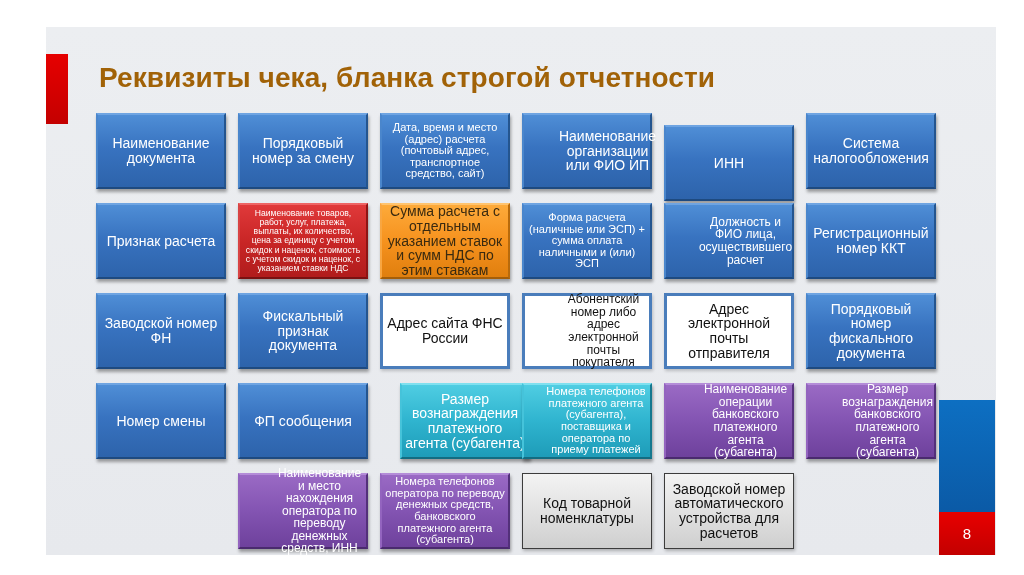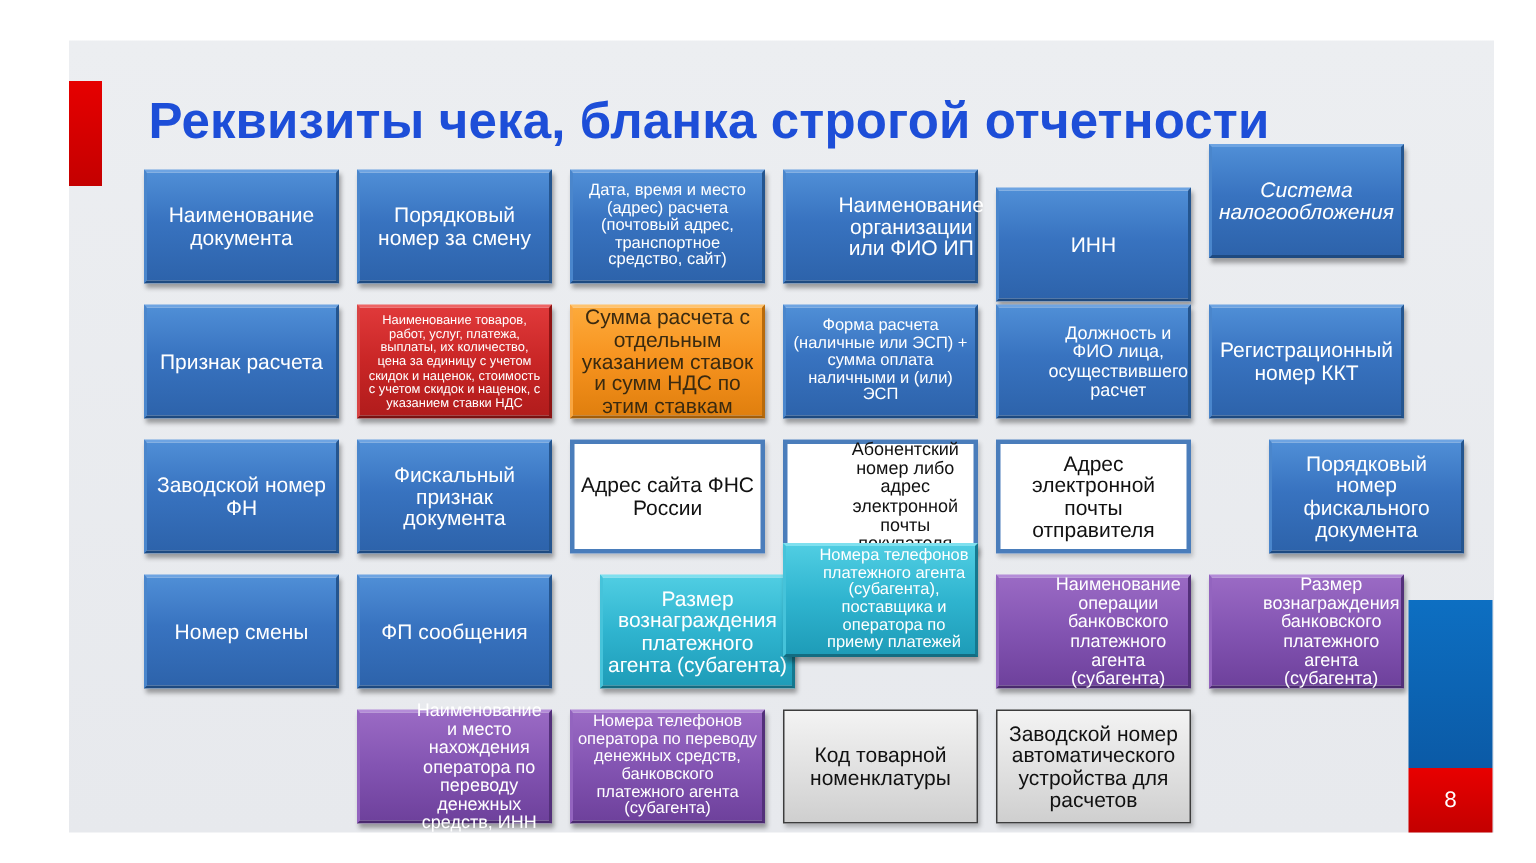--- a/index.html
+++ b/index.html
@@ -11,21 +11,21 @@
     .slide {
       position: absolute; left: 46px; top: 27px; width: 950px; height: 528px;
       background: linear-gradient(180deg, #eceef1 0%, #e7e9ed 100%);
     }
     .title-bar {
       position: absolute; left: 46px; top: 54px; width: 22px; height: 70px;
       background: linear-gradient(180deg, #e60000 0%, #c40000 100%);
     }
     .title {
       position: absolute; left: 99px; top: 62px;
-      font-size: 34px; font-weight: bold; color: #1d4ed8;
+      font-size: 28px; font-weight: bold; color: #a16207;
       white-space: nowrap; letter-spacing: 0.1px;
     }
     .box {
       position: absolute; width: 130px; height: 76px;
       display: flex; align-items: center; justify-content: center;
       text-align: center; box-sizing: border-box; padding: 0 3px;
       line-height: 1.05;
       box-shadow: 1px 3px 3px rgba(0,0,0,0.35);
     }
     .box span { display: block; }
@@ -99,21 +99,21 @@
   </div>
 <div class="box blue fs-s" style="left:380px;top:113px;">
     <span>Дата, время и место (адрес) расчета (почтовый адрес, транспортное средство, сайт)</span>
   </div>
 <div class="box blue fs-l" style="left:522px;top:113px;padding-left:44px;">
     <span>Наименование организации или ФИО ИП</span>
   </div>
 <div class="box blue fs-l" style="left:664px;top:113px;margin-top:12px;">
     <span>ИНН</span>
   </div>
-<div class="box blue fs-l" style="left:806px;top:96px;font-style:italic;">
+<div class="box blue fs-l" style="left:806px;top:113px;">
     <span>Система налогообложения</span>
   </div>
 
 <div class="box blue fs-l" style="left:96px;top:203px;">
     <span>Признак расчета</span>
   </div>
 <div class="box red fs-xs" style="left:238px;top:203px;">
     <span>Наименование товаров, работ, услуг, платежа, выплаты, их количество, цена за единицу с учетом скидок и наценок, стоимость с учетом скидок и наценок, с указанием ставки НДС</span>
   </div>
 <div class="box orange fs-l" style="left:380px;top:203px;">
@@ -137,34 +137,34 @@
   </div>
 <div class="box white fs-l" style="left:380px;top:293px;">
     <span>Адрес сайта ФНС России</span>
   </div>
 <div class="box white fs-m" style="left:522px;top:293px;">
     <span>Абонентский  номер либо  адрес электронной  почты покупателя</span>
   </div>
 <div class="box white fs-l" style="left:664px;top:293px;">
     <span>Адрес электронной почты отправителя</span>
   </div>
-<div class="box blue fs-l" style="left:806px;top:293px;margin-left:40px;">
+<div class="box blue fs-l" style="left:806px;top:293px;">
     <span>Порядковый номер фискального документа</span>
   </div>
 
 <div class="box blue fs-l" style="left:96px;top:383px;">
     <span>Номер смены</span>
   </div>
 <div class="box blue fs-l" style="left:238px;top:383px;">
     <span>ФП сообщения</span>
   </div>
 <div class="box teal fs-l" style="left:400px;top:383px;">
     <span>Размер вознаграждения платежного агента (субагента)</span>
   </div>
-<div class="box teal fs-s" style="left:522px;top:362px;padding-left:21px;">
+<div class="box teal fs-s" style="left:522px;top:383px;padding-left:21px;">
     <span>Номера телефонов платежного агента (субагента), поставщика и оператора по приему платежей</span>
   </div>
 <div class="box purple fs-m" style="left:664px;top:383px;">
     <span>Наименование операции банковского платежного  агента (субагента)</span>
   </div>
 <div class="box purple fs-m" style="left:806px;top:383px;">
     <span>Размер вознаграждения банковского платежного  агента (субагента)</span>
   </div>
 
 <div class="box purple fs-m" style="left:238px;top:473px;">

